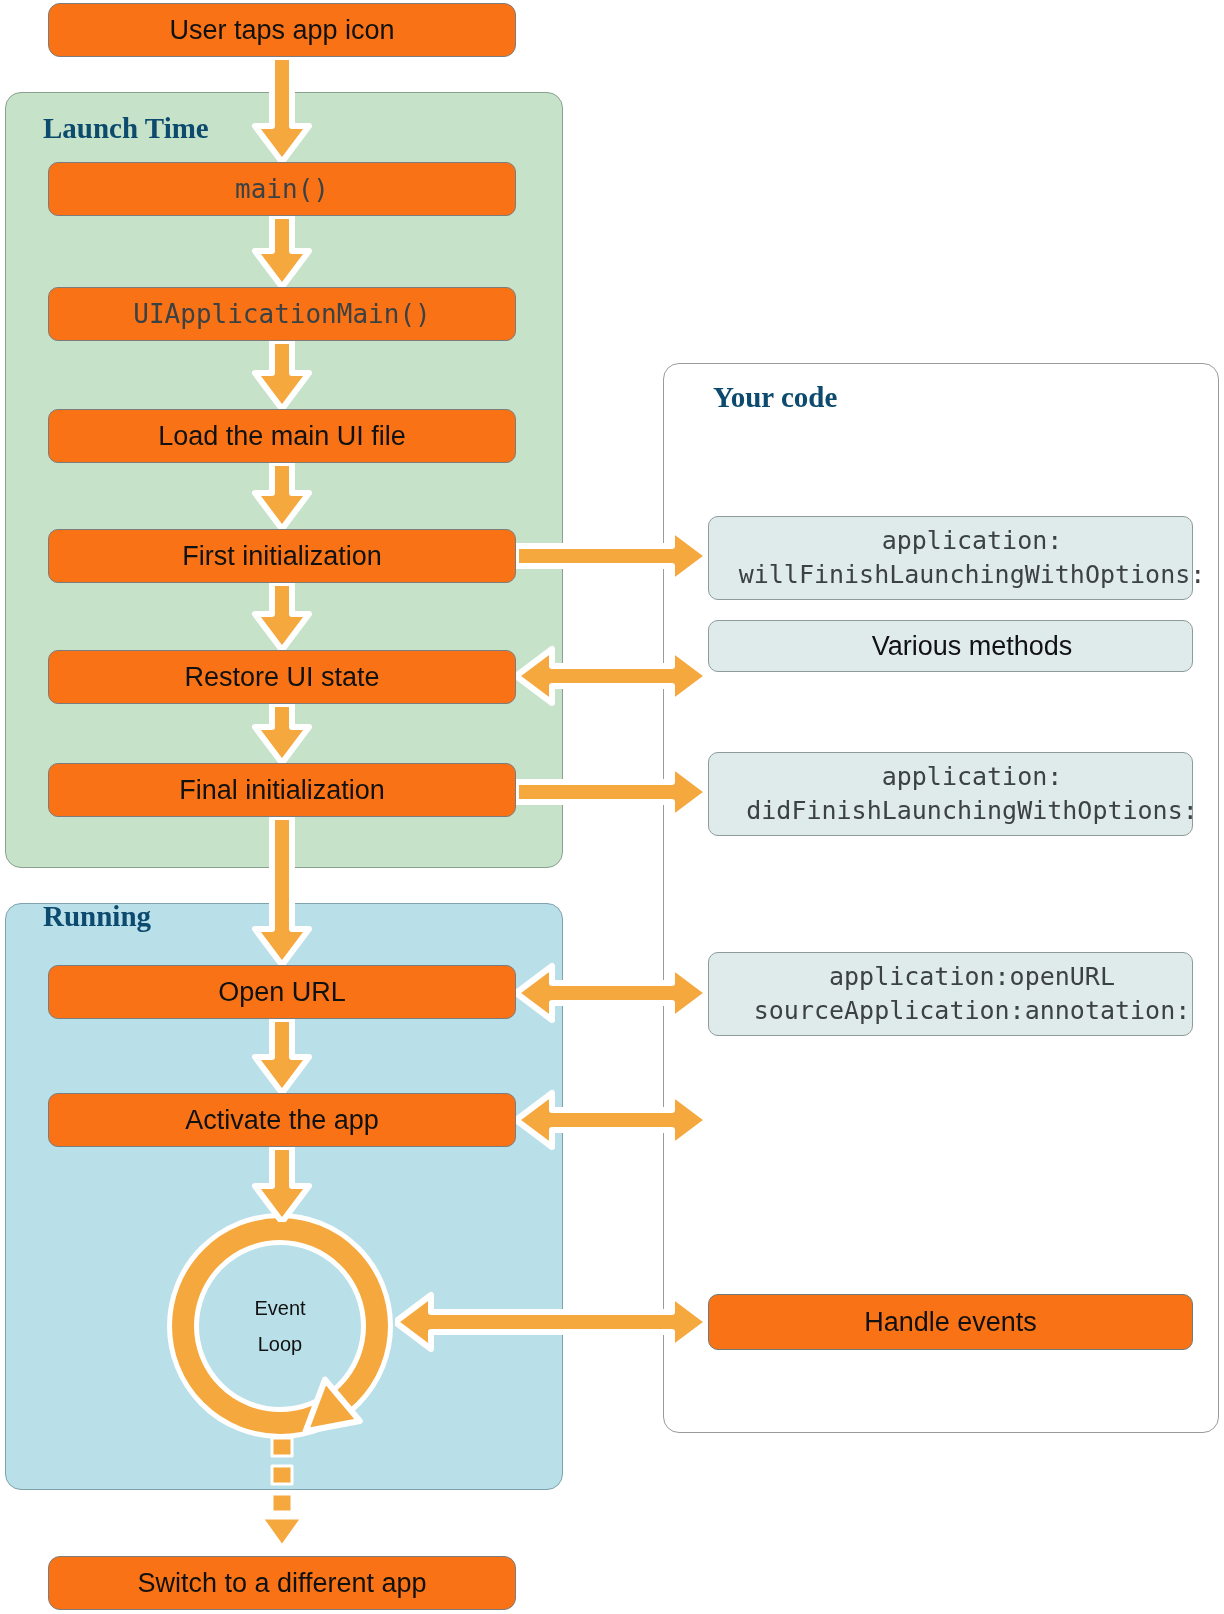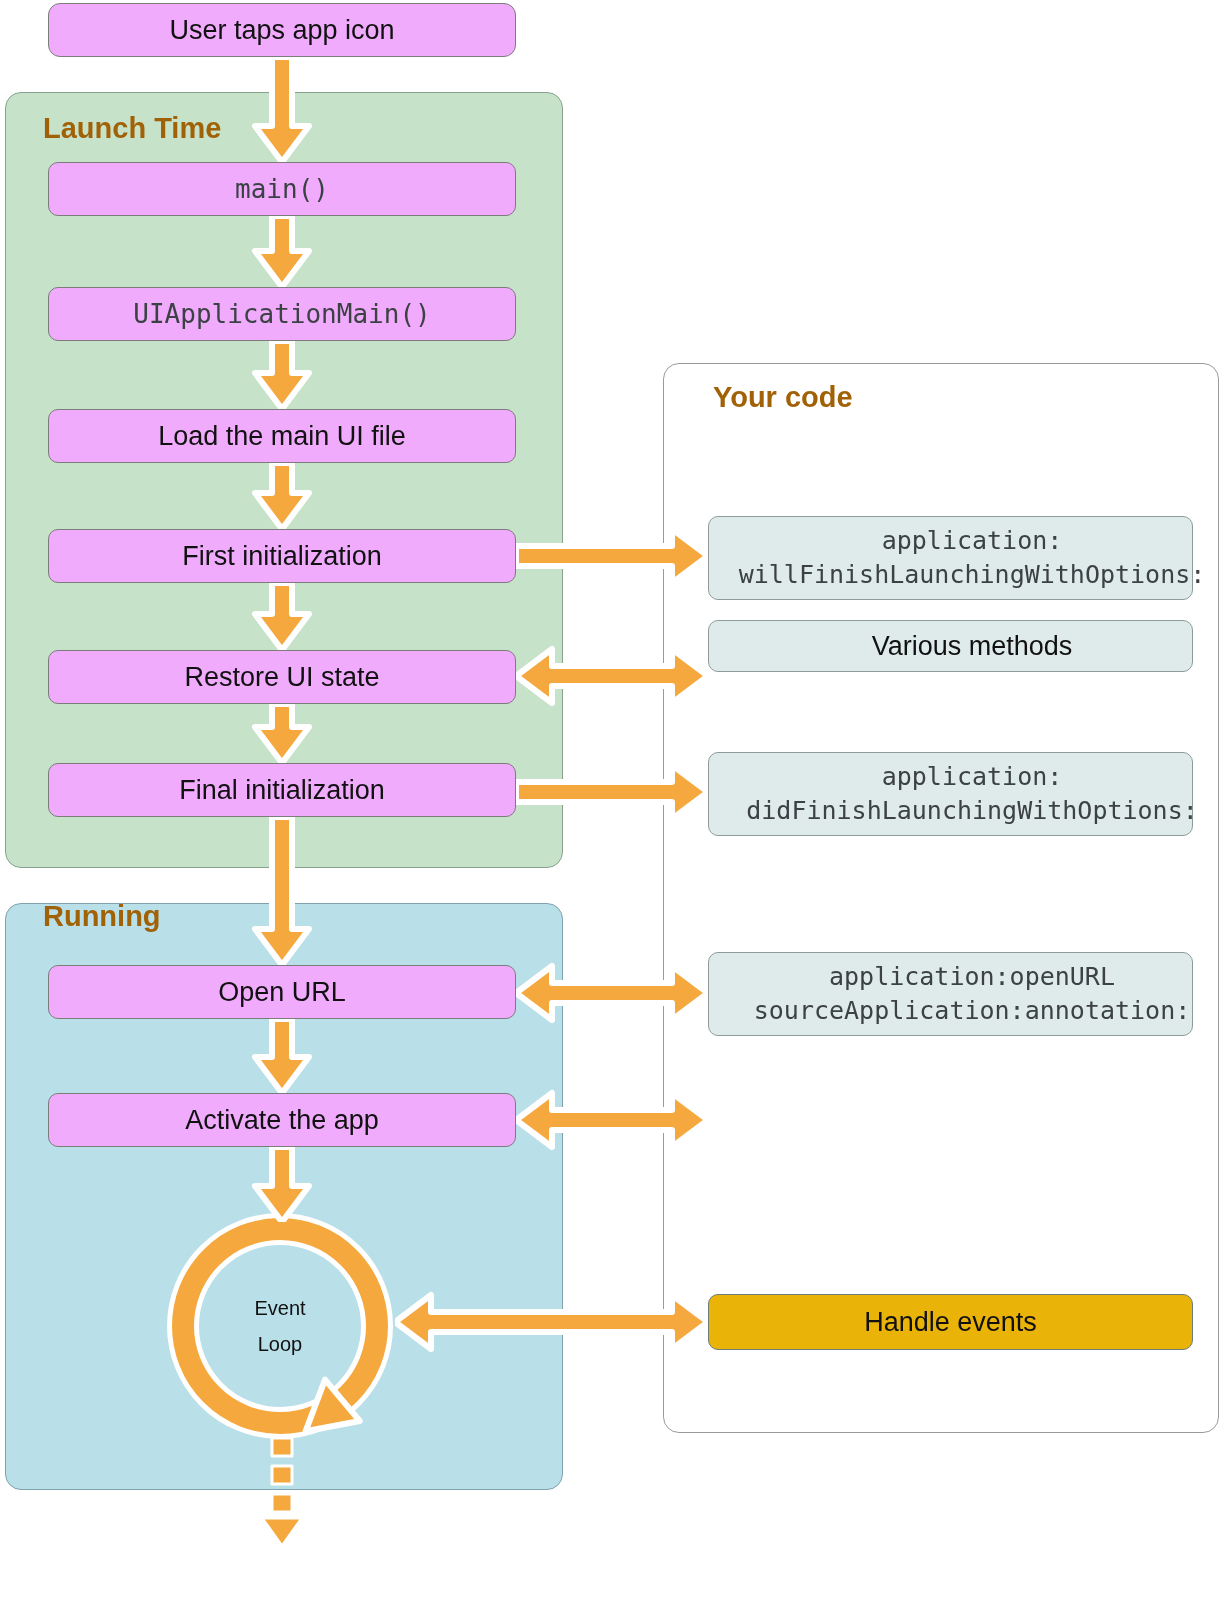--- a/index.html
+++ b/index.html
@@ -6,36 +6,36 @@
   #canvas {
     position:relative; width:1224px; height:1614px;
     background:#ffffff; overflow:hidden;
     font-family:"Liberation Sans", sans-serif;
   }
   .panel { position:absolute; box-sizing:border-box; border-radius:16px; z-index:1; }
   .panel-green { background:#c6e2c9; border:1.5px solid #8aa18f; }
   .panel-blue  { background:#b9dfe9; border:1.5px solid #7fa3ad; }
   .panel-white { background:#ffffff; border:1.5px solid #9b9b9b; }
   .section-title {
-    position:absolute; z-index:2; font-weight:bold; font-size:29px; color:#a16207;
-    font-family:Liberation Sans, sans-serif;
+    position:absolute; z-index:2; font-weight:bold; font-size:29px; color:#0c4a6e;
+    font-family:Liberation Serif, serif;
   }
   .box {
     position:absolute; box-sizing:border-box; z-index:2;
-    background:#f0abfc; border:1.5px solid #7c7c7c; border-radius:10px;
+    background:#f97316; border:1.5px solid #7c7c7c; border-radius:10px;
     display:flex; flex-direction:column; align-items:center; justify-content:center;
     font-size:27px; color:#111; text-align:center;
   }
   .mono { font-family:"DejaVu Sans Mono", monospace; font-size:26px; color:#3c4144; }
   .codebox { background:#dfebeb; border:1.5px solid #8d9b9b;padding-left:43px; }
   .codebox .mono-line {
     display:block; font-family:"DejaVu Sans Mono", monospace;
     font-size:25px; line-height:34px; color:#3c4144; white-space:nowrap;
   }
-  .highlight { background:#eab308; border-color:#6e7b7b; }
+  .highlight { background:#f97316; border-color:#6e7b7b; }
   .arrow { position:absolute; z-index:5; }
   .arrow polygon, .arrow rect, .arrow path {
     fill:#f5a83d; stroke:#ffffff; stroke-width:6; stroke-linejoin:round;
   }
   .arrow.thinstroke polygon, .arrow.thinstroke rect { stroke-width:3; }
   .loop-svg { position:absolute; z-index:3; }
   .loop-label {
     position:absolute; z-index:4; width:240px; text-align:center;
     font-size:20px; line-height:36px; color:#111;
   }
@@ -83,20 +83,23 @@
   </div>
 
   <div class="box" style="left:48px; top:965px; width:468px; height:54px;">
     <span>Open URL</span>
   </div>
 
   <div class="box" style="left:48px; top:1093px; width:468px; height:54px;">
     <span>Activate the app</span>
   </div>
 
+  <div class="box" style="left:48px; top:1556px; width:468px; height:54px; border-radius:12px;">
+    <span>Switch to a different app</span>
+  </div>
 
   <div class="box codebox" style="left:708px; top:516px; width:485px; height:84px;">
     <span class="mono-line">application:</span>
     <span class="mono-line">willFinishLaunchingWithOptions:</span>
   </div>
 
   <div class="box codebox" style="left:708px; top:620px; width:485px; height:52px;">
     <span>Various methods</span>
   </div>
 

